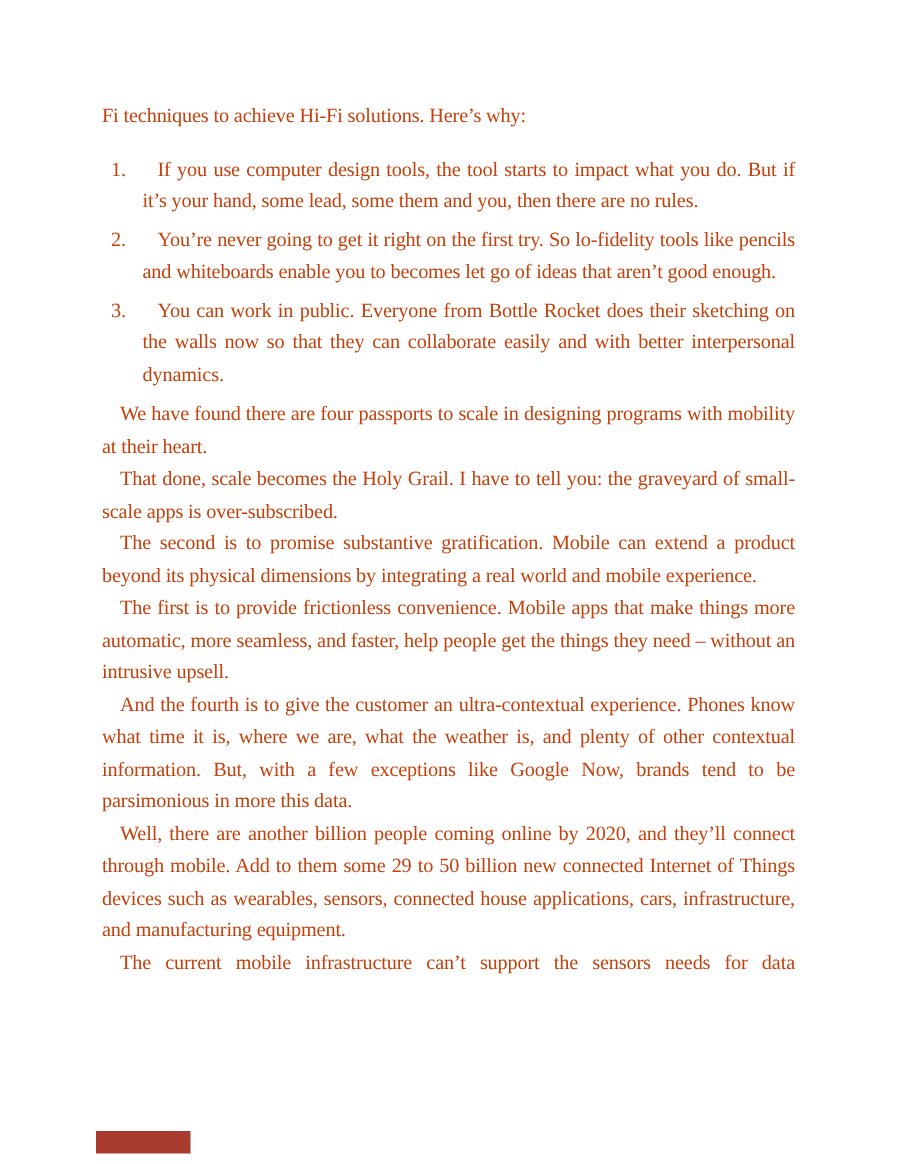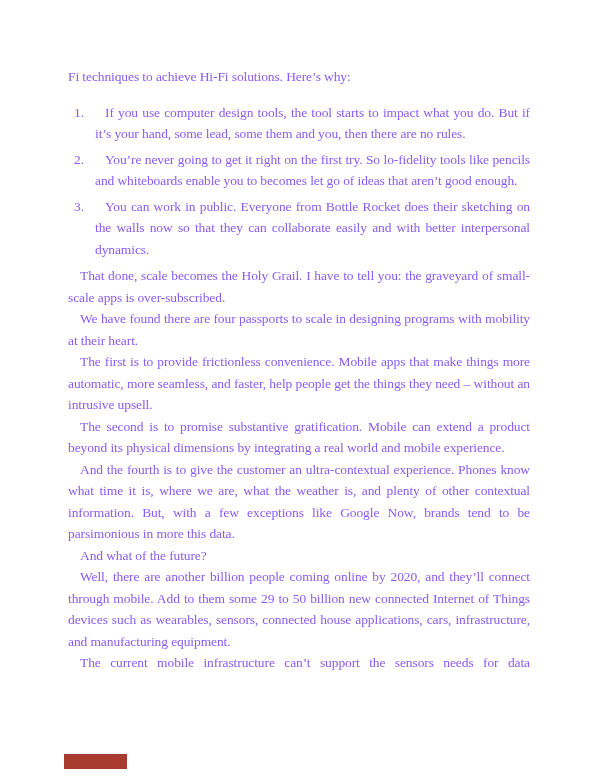--- a/index.html
+++ b/index.html
@@ -55,44 +55,43 @@
     position: absolute;
     left: 64px;
     top: 754px;
     width: 63px;
     height: 15px;
   }
 </style>
 </head>
 <body>
 
-<div class="page" style="background: rgb(255, 255, 255); color: #8b5cf6;">
+<div class="page" style="background: rgb(255, 255, 255); color: #c2410c;">
 
   <div class="content">
 
     <p class="intro">Fi techniques to achieve Hi-Fi solutions. Here’s why:</p>
 
     <ol class="num-list">
       <li>
         <span class="num">1.</span><span>If you use computer design tools, the tool starts to impact what you do. But if it’s your hand, some lead, some them and you, then there are no rules.</span>
       </li>
       <li>
         <span class="num">2.</span><span>You’re never going to get it right on the first try. So lo-fidelity tools like pencils and whiteboards enable you to becomes let go of ideas that aren’t good enough.</span>
       </li>
       <li>
         <span class="num">3.</span><span>You can work in public. Everyone from Bottle Rocket does their sketching on the walls now so that they can collaborate easily and with better interpersonal dynamics.</span>
       </li>
     </ol>
 
+    <p class="body-par">We have found there are four passports to scale in designing programs with mobility at their heart.</p>
     <p class="body-par">That done, scale becomes the Holy Grail. I have to tell you: the graveyard of small-scale apps is over-subscribed.</p>
-    <p class="body-par">We have found there are four passports to scale in designing programs with mobility at their heart.</p>
+    <p class="body-par">The second is to promise substantive gratification. Mobile can extend a product beyond its physical dimensions by integrating a real world and mobile experience.</p>
     <p class="body-par">The first is to provide frictionless convenience. Mobile apps that make things more automatic, more seamless, and faster, help people get the things they need – without an intrusive upsell.</p>
-    <p class="body-par">The second is to promise substantive gratification. Mobile can extend a product beyond its physical dimensions by integrating a real world and mobile experience.</p>
     <p class="body-par">And the fourth is to give the customer an ultra-contextual experience. Phones know what time it is, where we are, what the weather is, and plenty of other contextual information. But, with a few exceptions like Google Now, brands tend to be parsimonious in more this data.</p>
-    <p class="body-par">And what of the future?</p>
     <p class="body-par">Well, there are another billion people coming online by 2020, and they’ll connect through mobile. Add to them some 29 to 50 billion new connected Internet of Things devices such as wearables, sensors, connected house applications, cars, infrastructure, and manufacturing equipment.</p>
     <p class="body-par justify-last">The current mobile infrastructure can’t support the sensors needs for data</p>
 
   </div>
 
   <div class="progress-bar" style="background: rgb(169, 58, 46);"></div>
 
 </div>
 
 </body></html>

